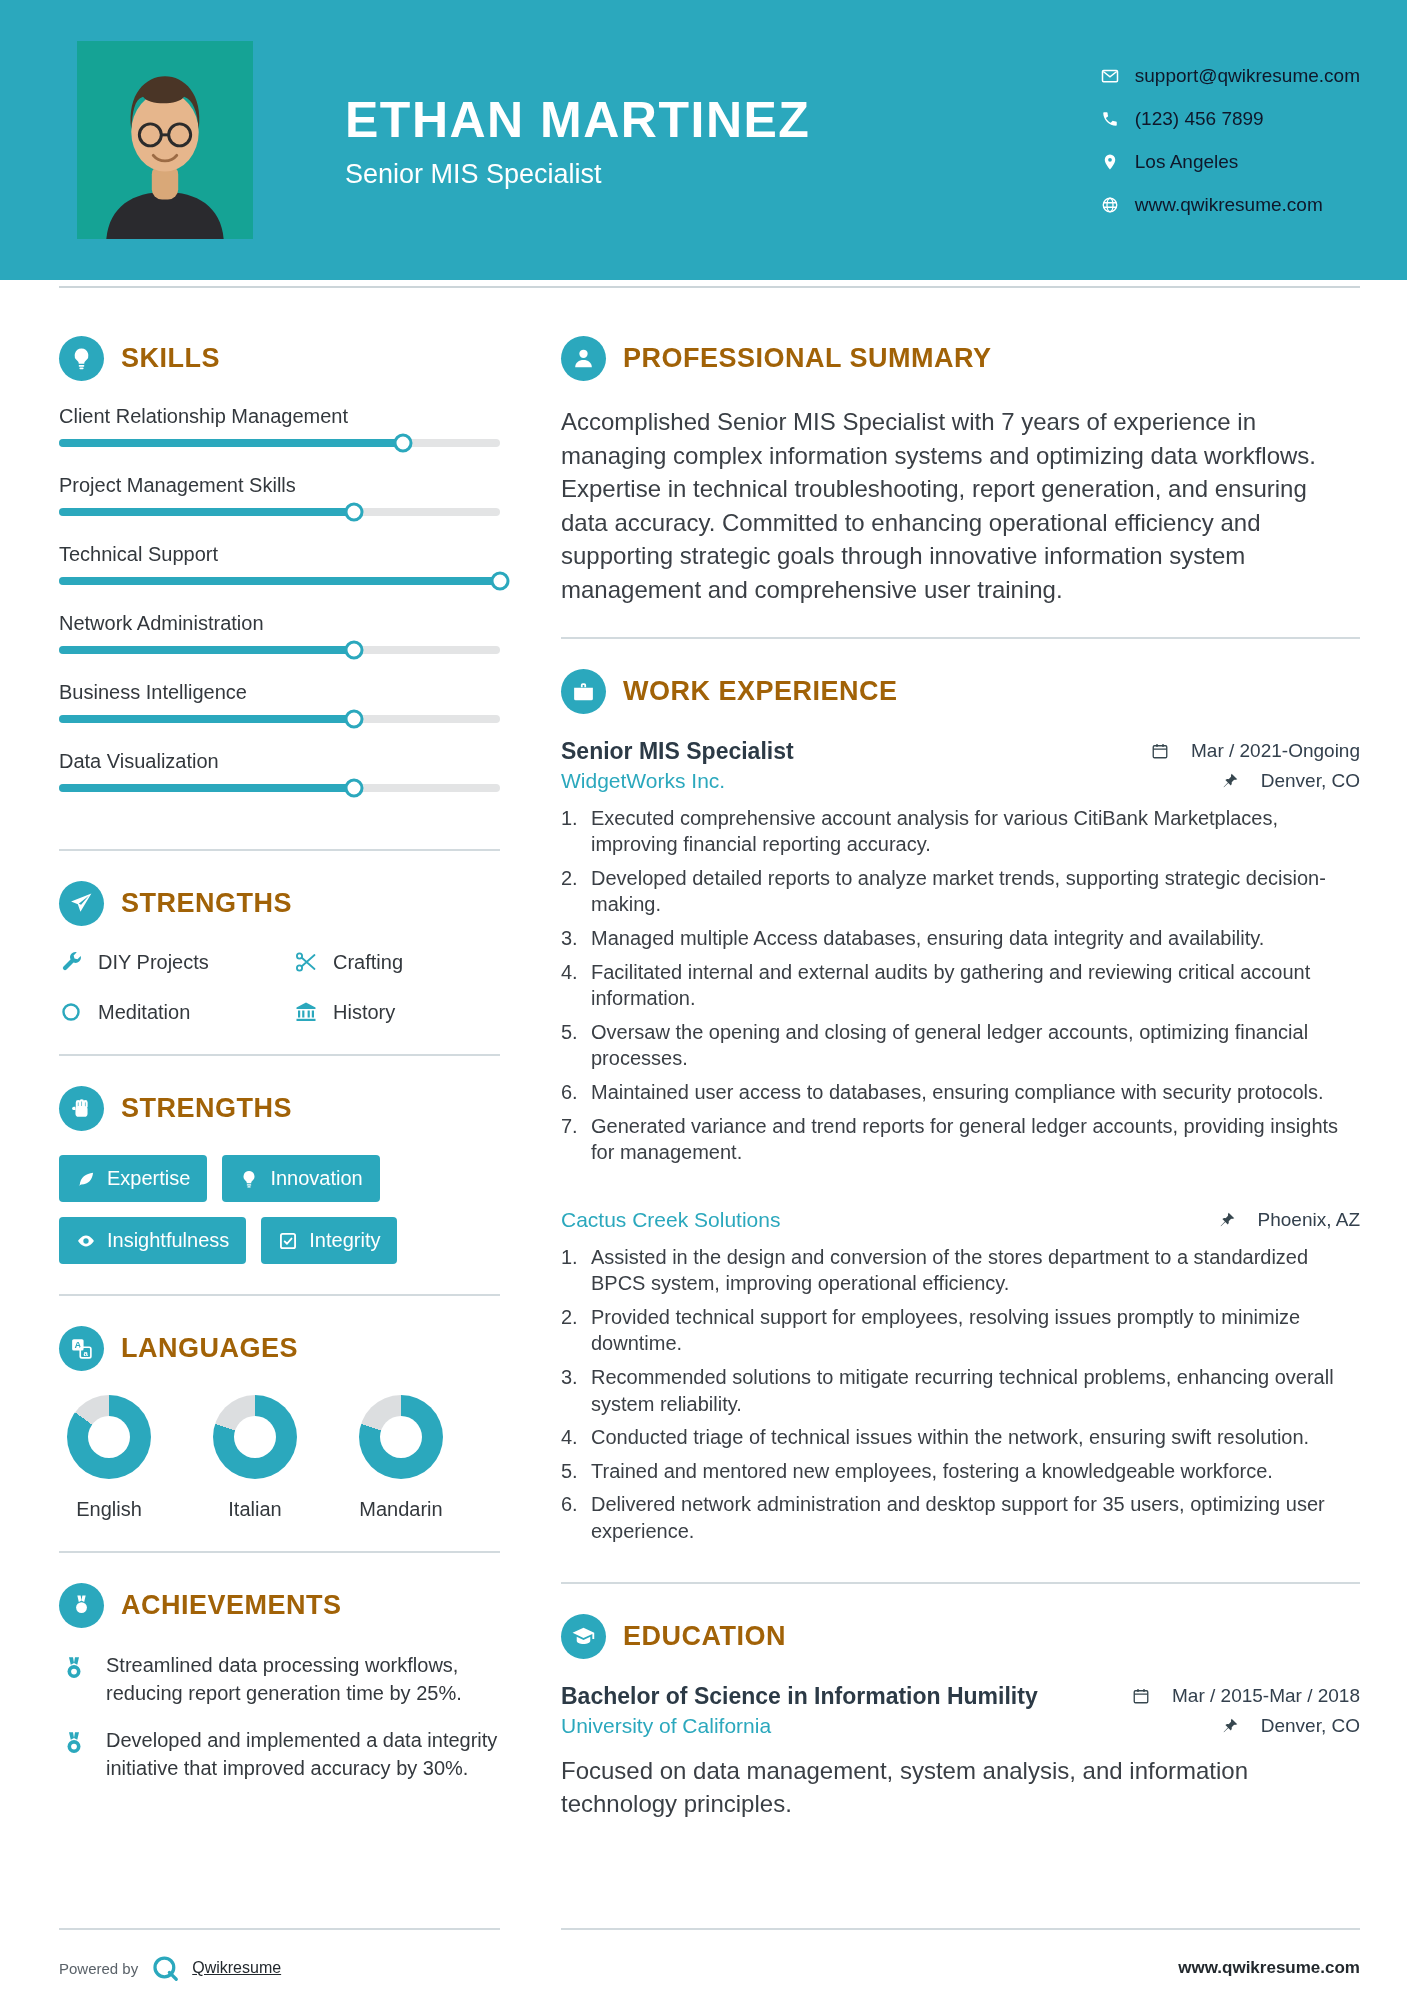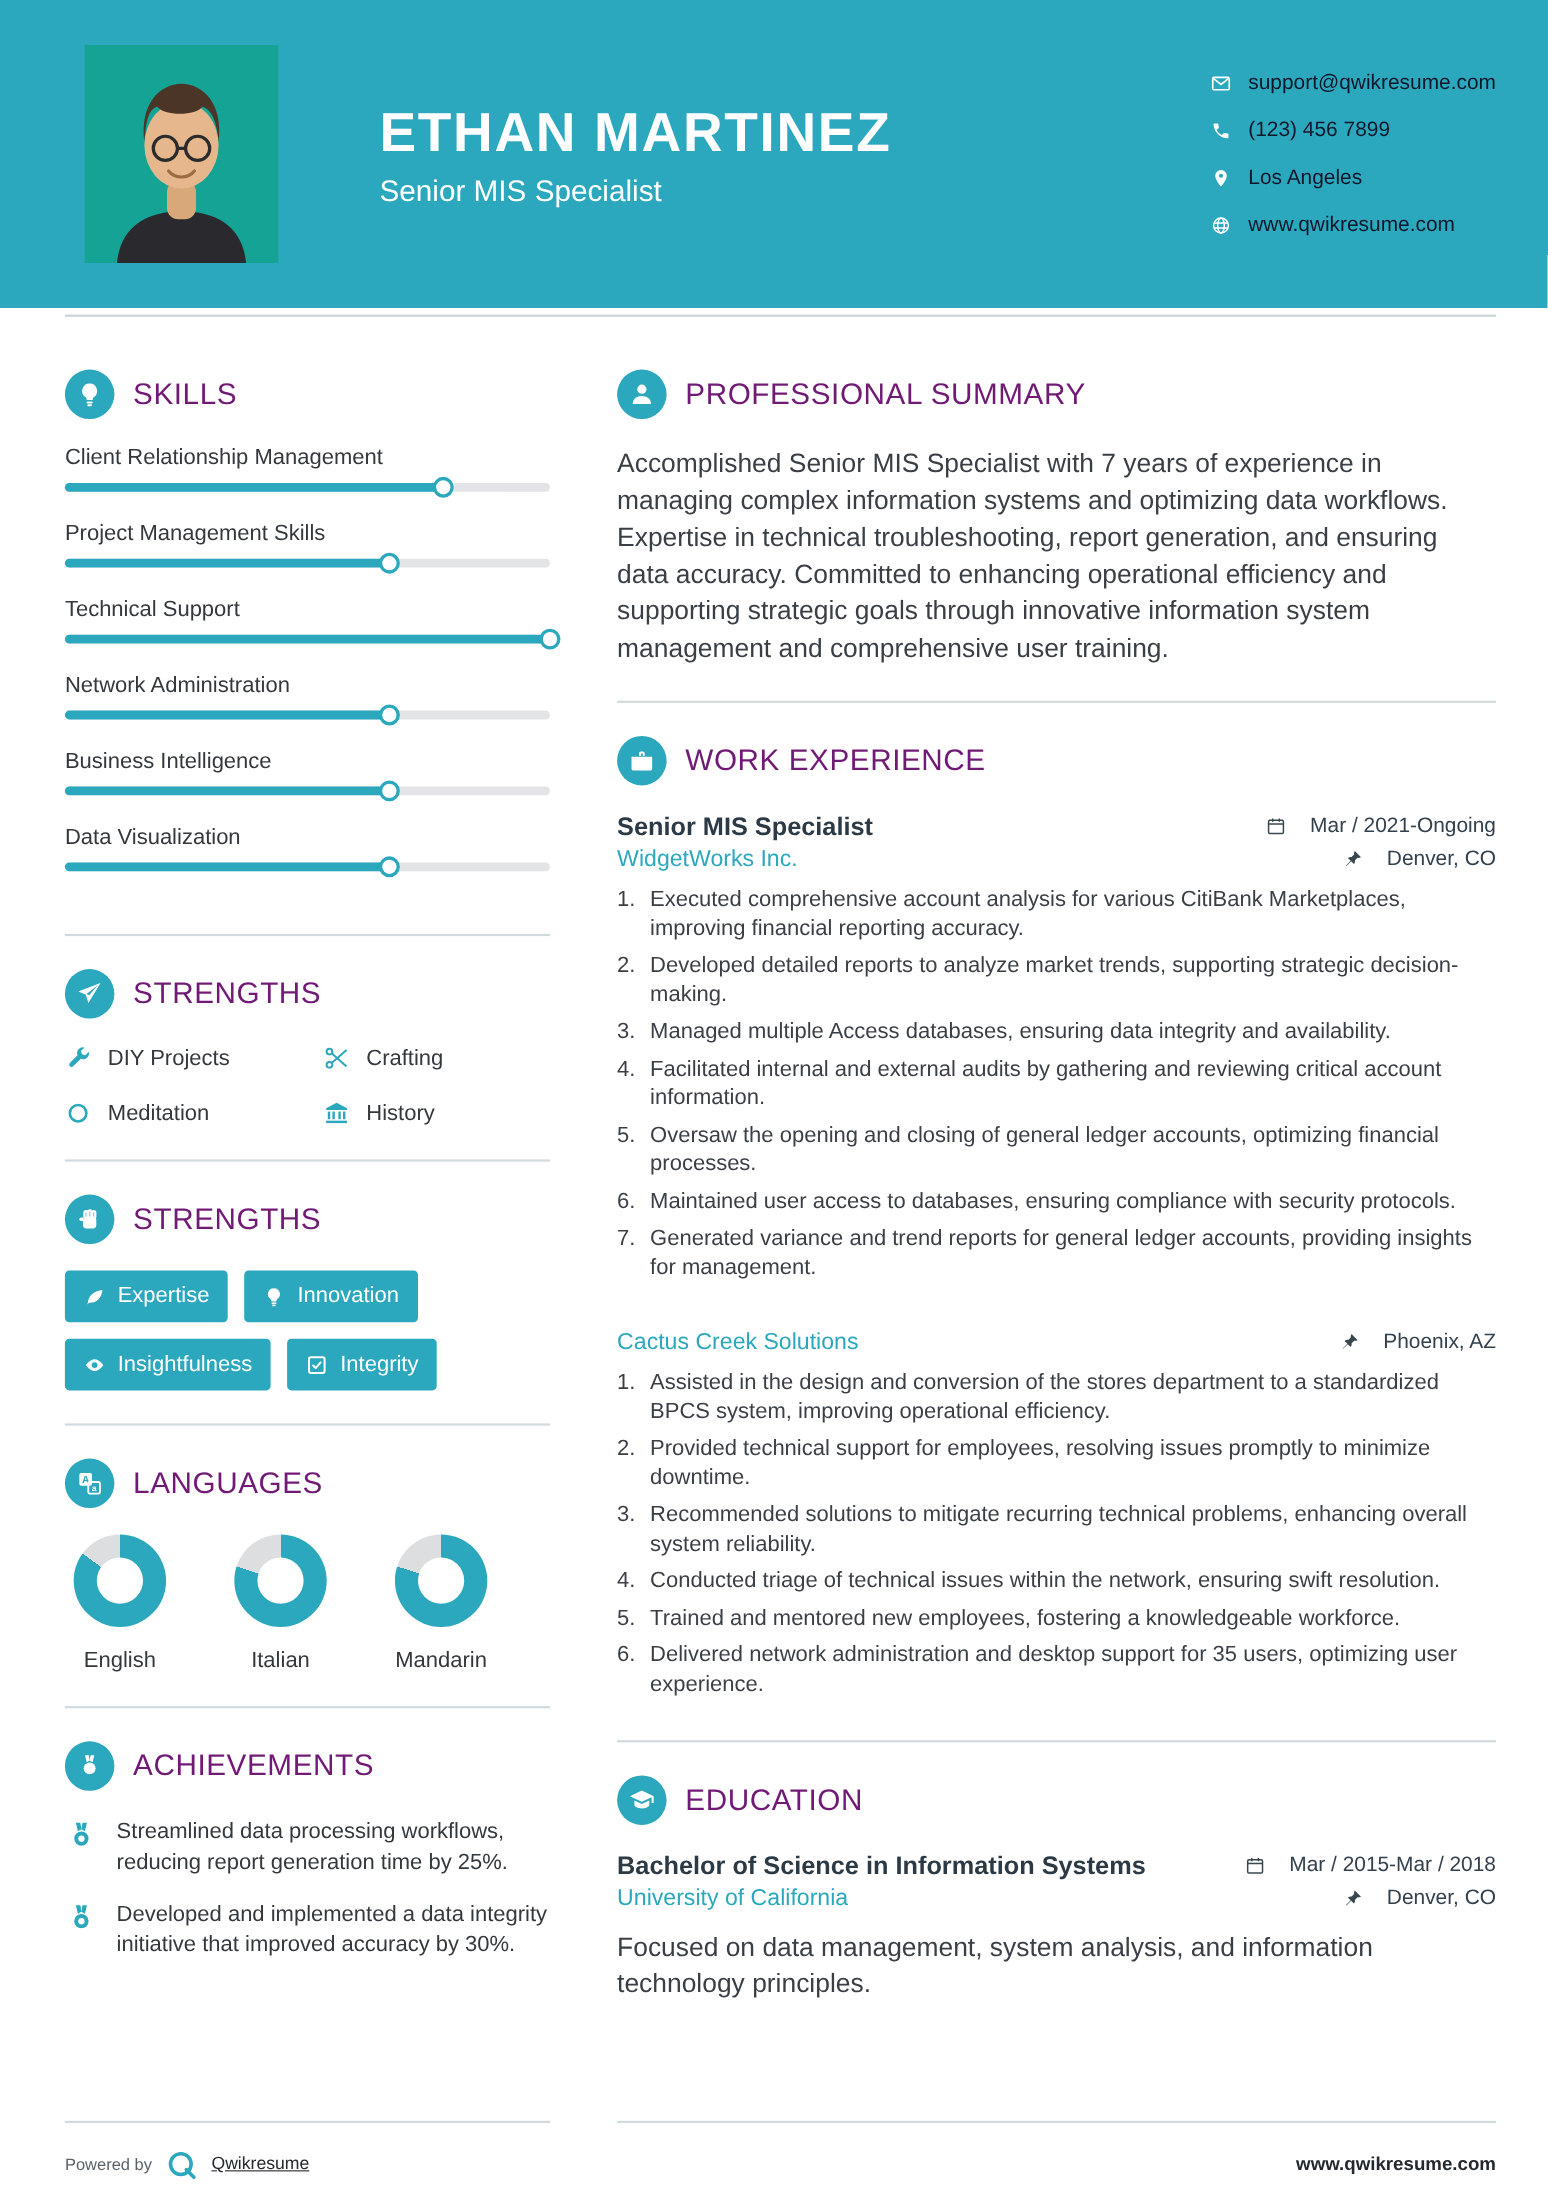--- a/index.html
+++ b/index.html
@@ -28,21 +28,21 @@
   .left{flex:0 0 441px;width:441px;display:flex;flex-direction:column;}
   .right{flex:1;display:flex;flex-direction:column;}
 
   hr.divider{border:none;border-top:2px solid #d2dade;margin:30px 0;width:100%;}
   hr.divider.bottom{margin-top:auto;margin-bottom:0;}
 
   .sec-head{display:flex;align-items:center;gap:17px;margin-bottom:24px;}
   .sec-icon{width:45px;height:45px;flex:0 0 45px;border-radius:50%;background:#2ba8bd;color:#fff;
     display:flex;align-items:center;justify-content:center;box-sizing:border-box;padding:10px;}
   .sec-icon svg{width:100%;height:100%;}
-  .sec-head h2{margin:0;font-size:27px;font-weight:400;color:#701a75;letter-spacing:.5px;}
+  .sec-head h2{margin:0;font-size:27px;font-weight:700;color:#a16207;letter-spacing:.5px;}
 
   .icon{display:inline-flex;align-items:center;justify-content:center;}
   .icon svg{width:100%;height:100%;}
 
   
   .skill{margin-bottom:27px;}
   .skill-label{font-size:20px;color:#33383d;margin-bottom:11px;}
   .bar{position:relative;height:8px;background:#e3e4e5;border-radius:4px;}
   .fill{position:absolute;left:0;top:0;bottom:0;background:#2ba8bd;border-radius:4px;}
   .knob{position:absolute;top:50%;width:13px;height:13px;background:#fff;border:3.5px solid #2ba8bd;
@@ -535,21 +535,21 @@
         <div class="sec-head">
           <span class="sec-icon">
               <svg viewBox="0 0 24 24" fill="currentColor">
                 <path d="M12 3.5L1.5 8.5 12 13.5l8.5-4v5h1.8v-6z"></path>
                 <path d="M5.5 12.2V16c0 1.8 2.9 3.2 6.5 3.2s6.5-1.4 6.5-3.2v-3.8L12 15.3z"></path>
               </svg>
             </span>
           <h2>EDUCATION</h2>
         </div>
         <div class="row">
-          <h3 class="degree">Bachelor of Science in Information Systems</h3>
+          <h3 class="degree">Bachelor of Science in Information Humility</h3>
           <div class="meta">
             <span class="icon">
                 <svg viewBox="0 0 24 24" fill="none" stroke="currentColor" stroke-width="1.8">
                   <rect x="3" y="5" width="18" height="16" rx="1.6"></rect>
                   <path d="M3 9.5h18M8 2.8v4M16 2.8v4"></path>
                 </svg>
               </span>
             <span>Mar / 2015-Mar / 2018</span>
           </div>
         </div>

